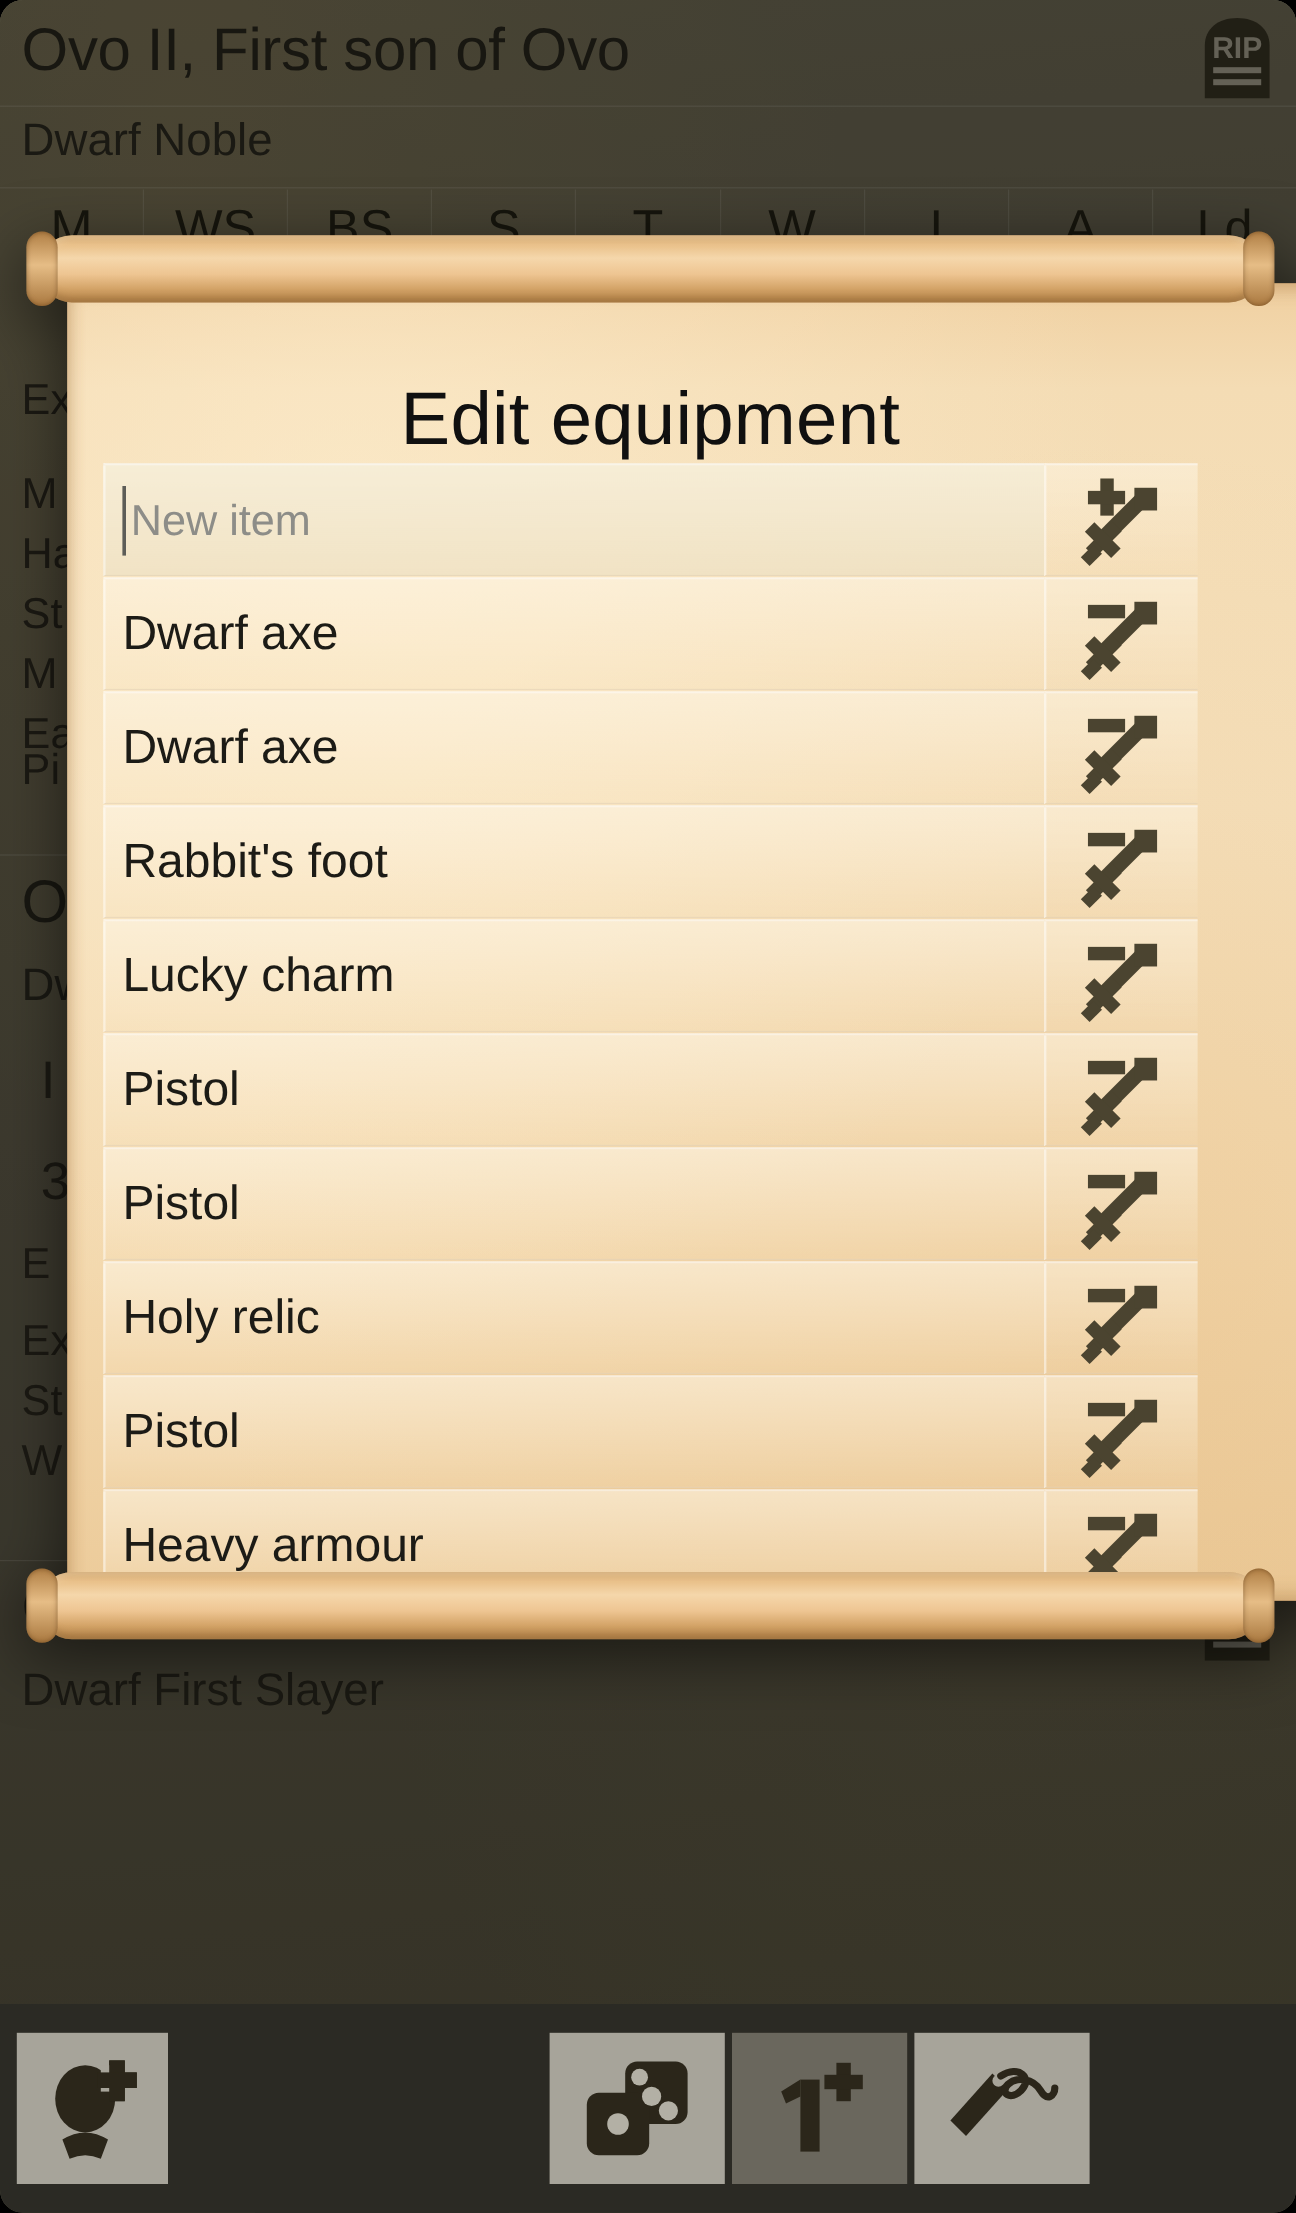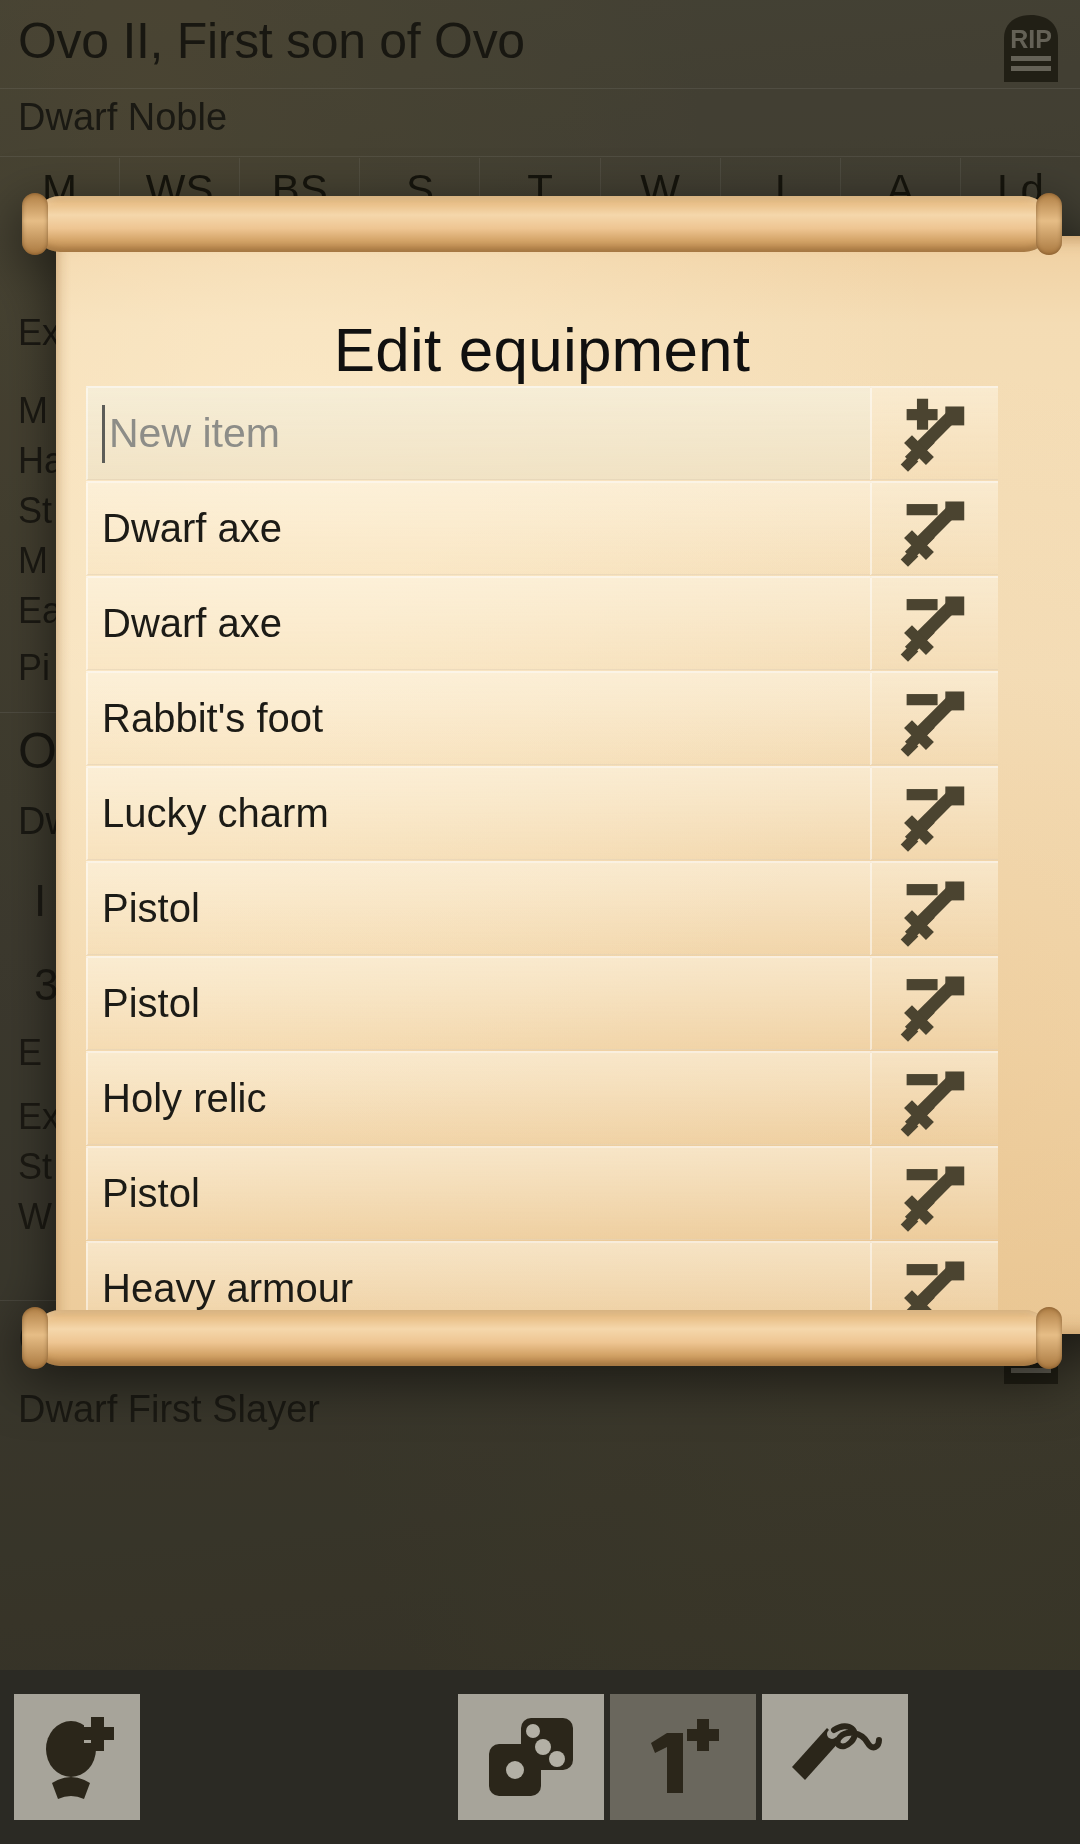--- a/index.html
+++ b/index.html
@@ -11,20 +11,21 @@
     font-family: "Liberation Sans", sans-serif;
     background: #000;
   }
 
   #app {
     position: relative;
     width: 1080px;
     height: 1844px;
     background: #5a5747;
     overflow: hidden;
+    border-radius: 19px;
   }
 
   
   #bg-sheet {
     position: absolute;
     left: 0; top: 0;
     width: 1080px;
     height: 1670px;
     background:
       radial-gradient(ellipse at 14% 6%, rgba(150,130,80,.28), rgba(0,0,0,0) 42%),
@@ -195,21 +196,21 @@
   .caret {
     display: inline-block;
     width: 3px;
     height: 58px;
     background: #5d5d58;
     margin-right: 4px;
     vertical-align: middle;
   }
   .placeholder-text {
     color: #8d8d88;
-    font-size: 41px;
+    font-size: 36px;
   }
 
   .eq-action {
     width: 128px;
     display: flex;
     align-items: center;
     justify-content: center;
     background: linear-gradient(180deg, rgba(255,248,232,.50), rgba(255,236,206,.10));
     border-top: 2px solid rgba(255,255,255,.62);
     border-left: 2px solid rgba(255,255,255,.50);
@@ -274,21 +275,21 @@
       <div class="cell">A</div>
       <div class="cell">Ld</div>
     </div>
 
     <div class="bg-text" style="top:312px;">Ex</div>
     <div class="bg-text" style="top:390px;">M</div>
     <div class="bg-text" style="top:440px;">Ha</div>
     <div class="bg-text" style="top:490px;">St</div>
     <div class="bg-text" style="top:540px;">M</div>
     <div class="bg-text" style="top:590px;">Ea</div>
-    <div class="bg-text" style="top:647px;">Pi</div>
+    <div class="bg-text" style="top:620px;">Pi</div>
 
     <div class="bg-line" style="top:712px;"></div>
     <div class="bg-title" style="top:722px;">O</div>
     <div class="bg-rip" style="right:18px; top:726px;">
       <svg viewBox="0 0 62 70">
         <path d="M4 70 V26 C4 12 15 3 31 3 C47 3 58 12 58 26 V70 Z" fill="#2e2b1f"></path>
         <text x="31" y="36" font-family="Liberation Sans, sans-serif" font-size="25" font-weight="bold" fill="#a8a596" text-anchor="middle">RIP</text>
         <rect x="11" y="44" width="40" height="5" fill="#a8a596"></rect>
         <rect x="11" y="54" width="40" height="5" fill="#a8a596"></rect>
       </svg>

